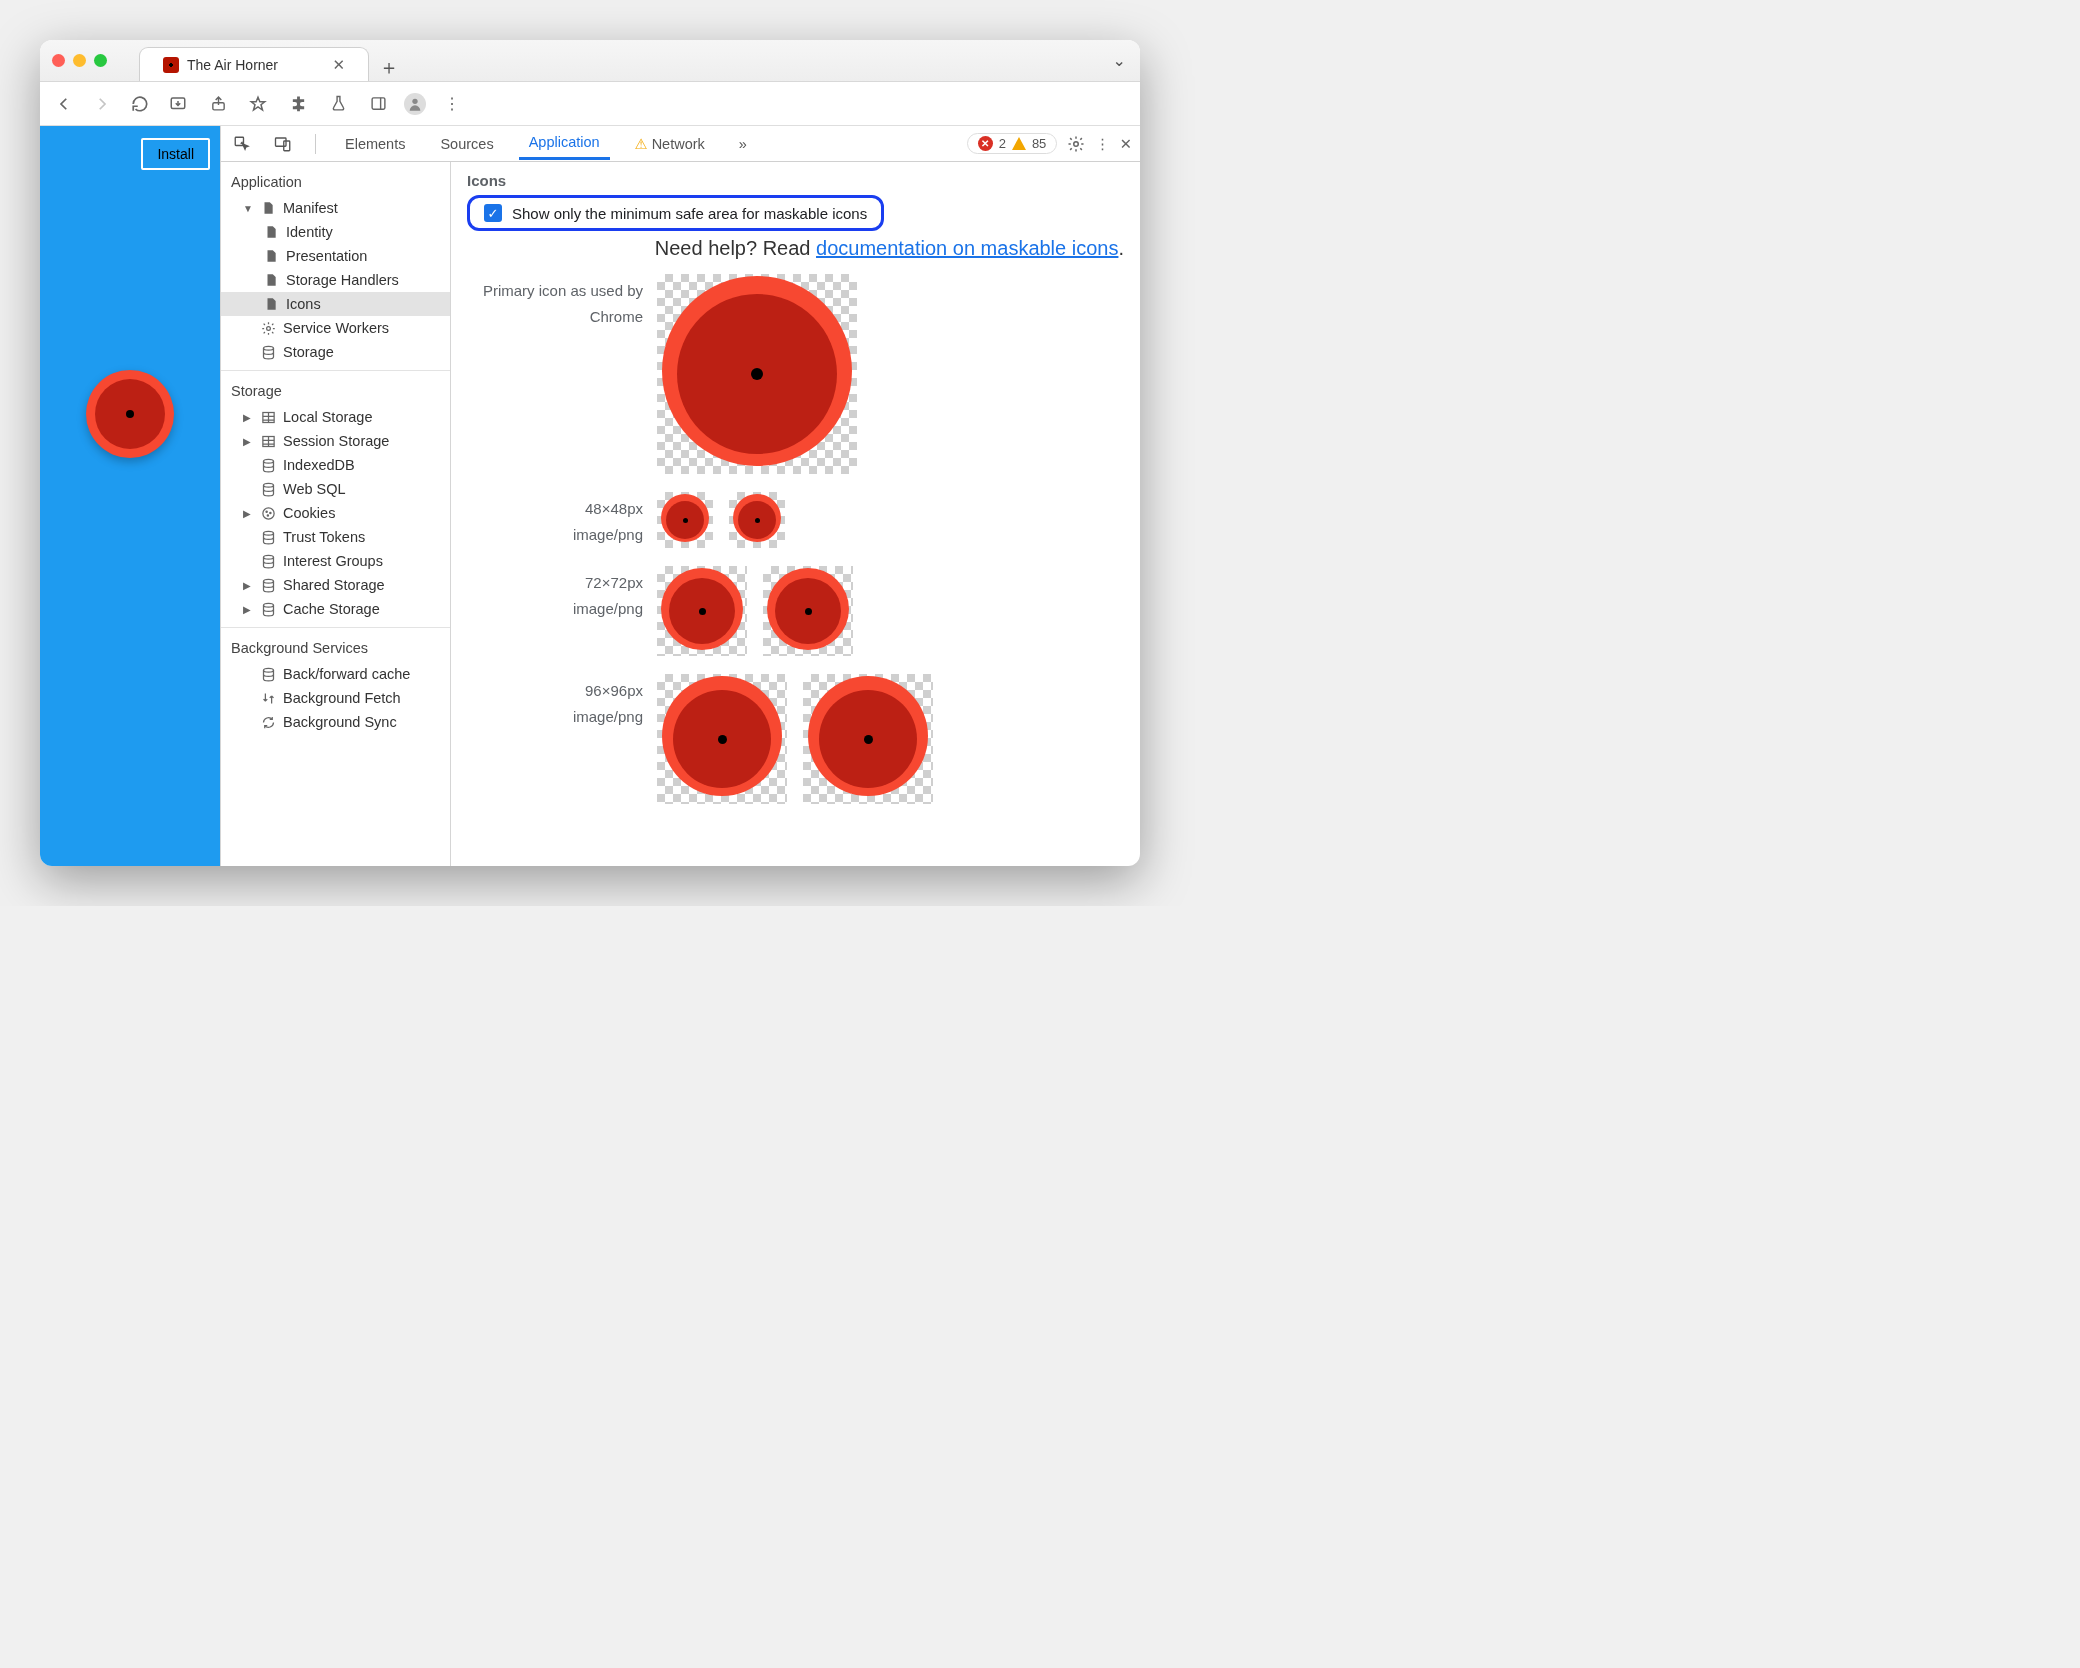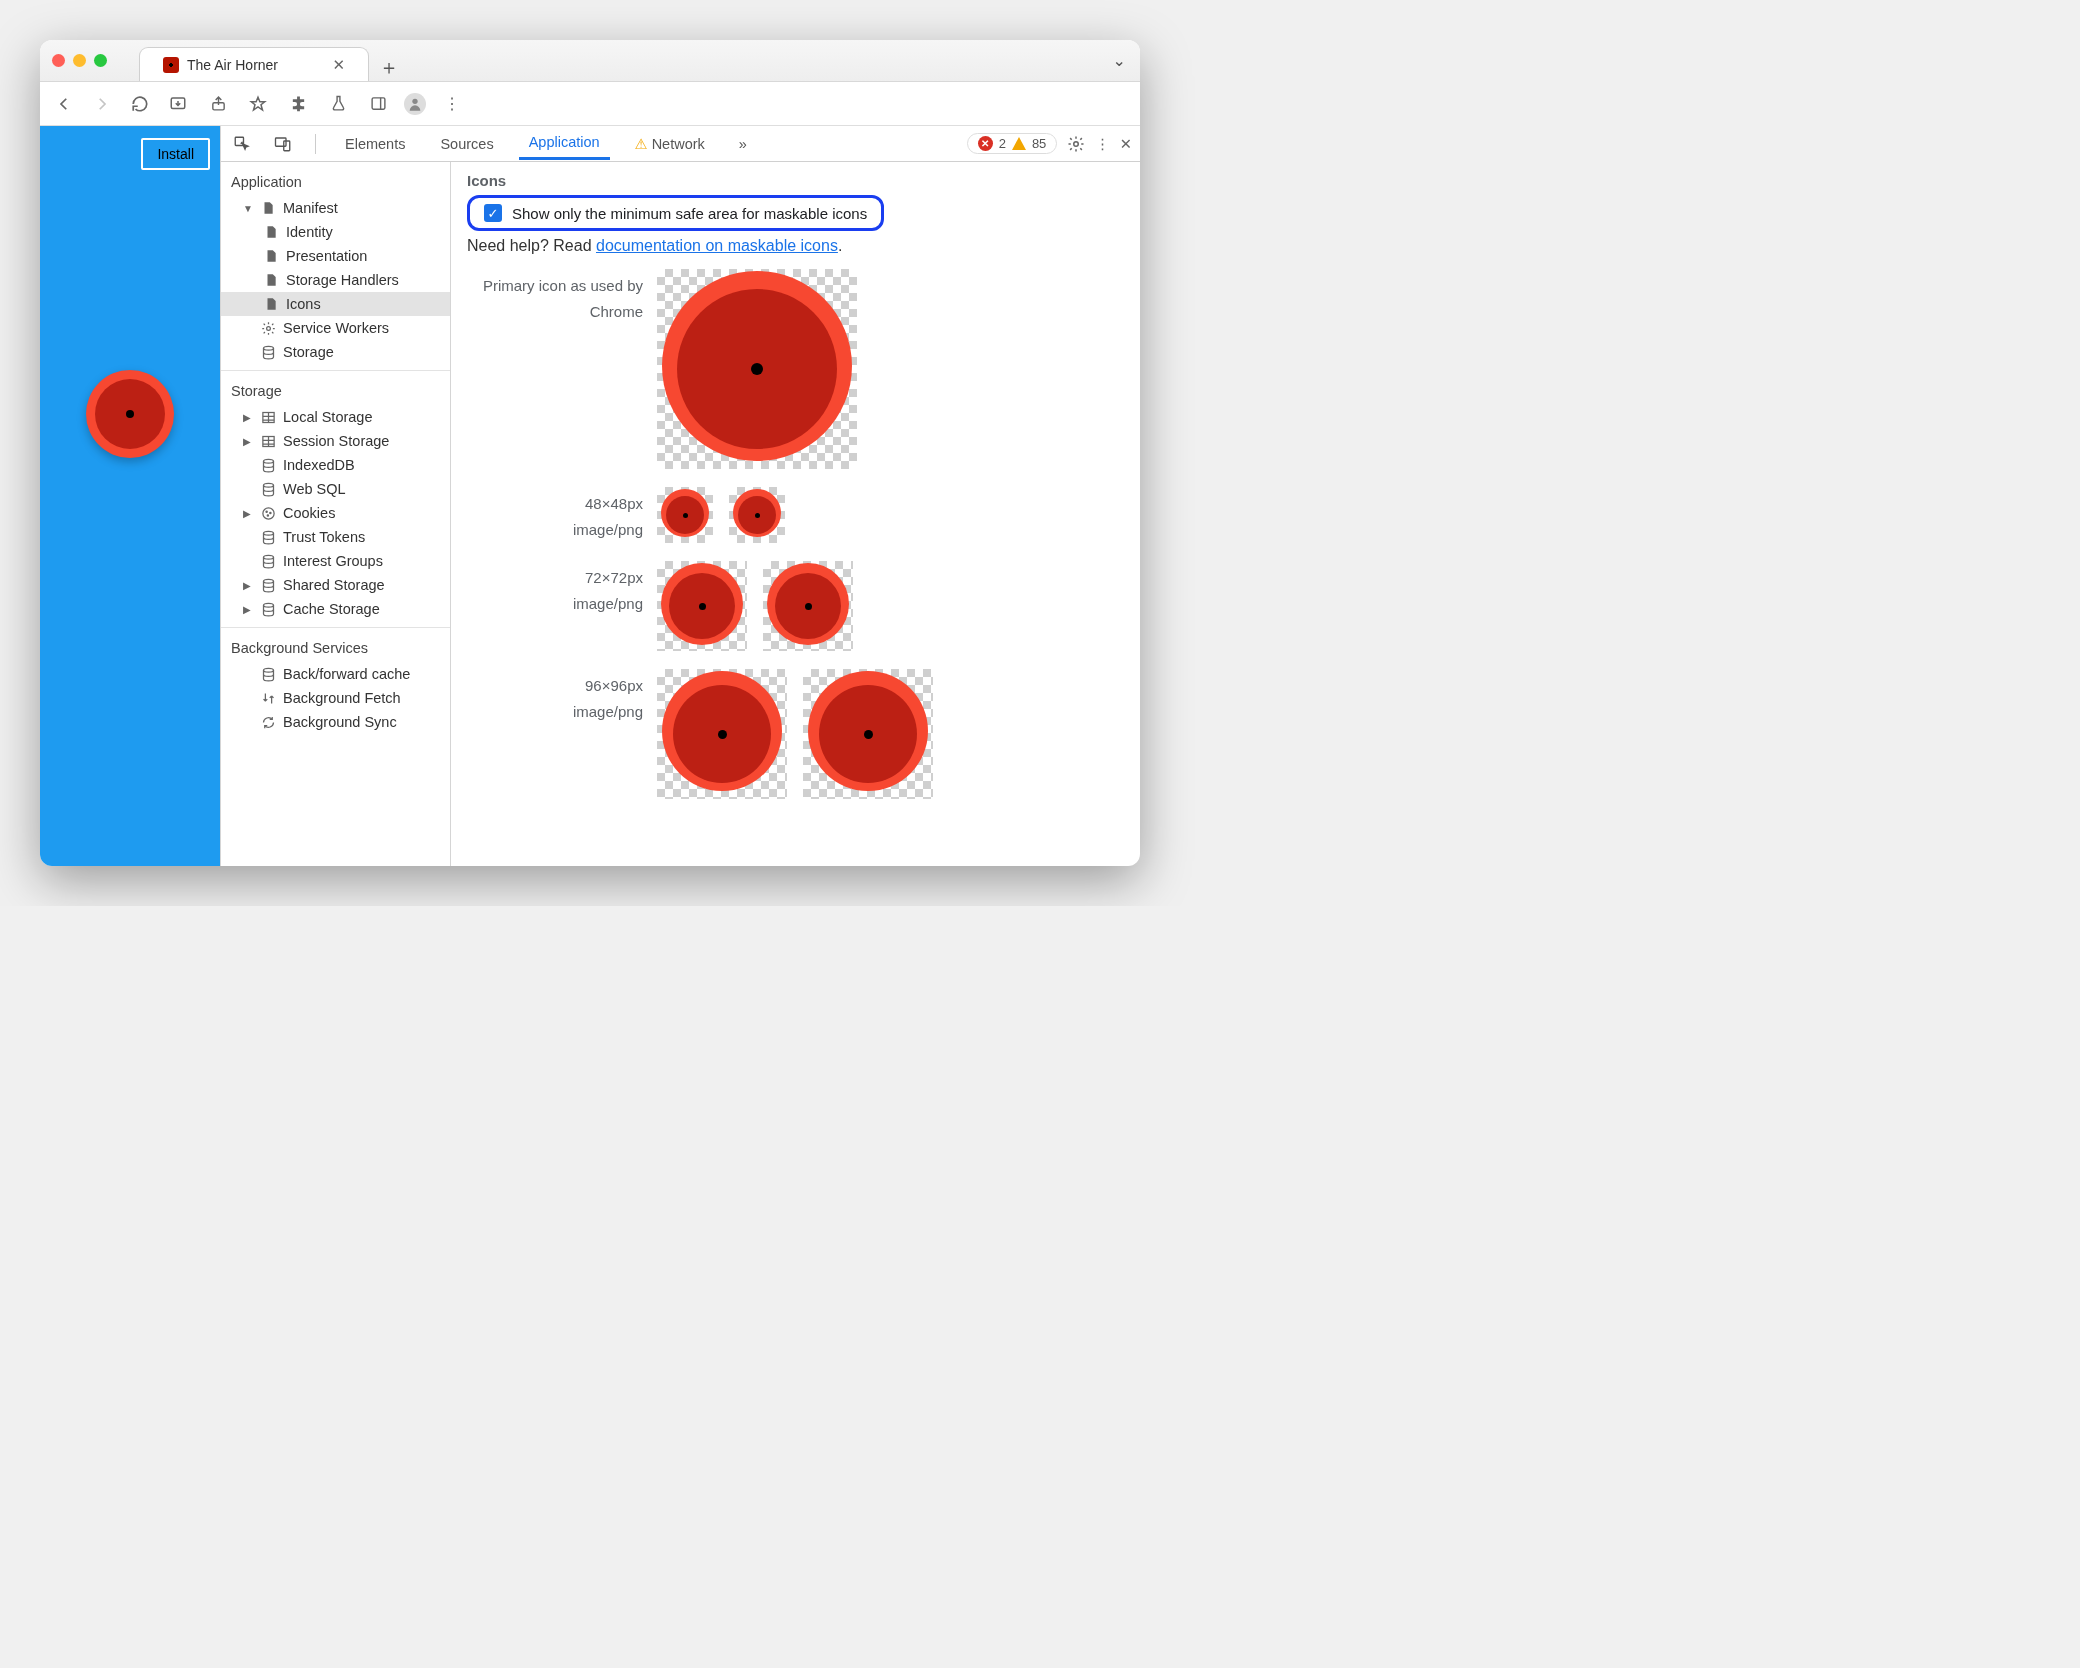--- a/index.html
+++ b/index.html
@@ -62,21 +62,21 @@
   .sb-sep{height:1px;background:#e3e3e3;margin:6px 0;}
   .tree-arrow{width:10px;display:inline-block;color:#666;font-size:10px;}
   .sb-icon{width:16px;height:16px;color:#666;display:inline-flex;align-items:center;justify-content:center;flex:none;}
 
   
   .main{flex:1;overflow-y:auto;padding:10px 16px 20px 16px;}
   .section-title{color:#5f6368;font-weight:600;font-size:15px;margin-bottom:6px;}
   .check-wrap{display:inline-flex;align-items:center;gap:10px;border:3px solid #1a3ef0;border-radius:12px;padding:6px 14px;margin-bottom:6px;}
   .checkbox{width:18px;height:18px;background:#1a73e8;border-radius:3px;display:flex;align-items:center;justify-content:center;color:#fff;font-size:13px;}
   .check-label{font-size:15px;color:#202124;}
-  .help-line{font-size:16px;color:#333;margin-bottom:14px;}
+  .help-line{font-size:20px;color:#333;margin-bottom:14px;text-align:right;}
   .help-line a{color:#1a73e8;text-decoration:underline;}
 
   .icon-row{display:flex;align-items:flex-start;margin-bottom:18px;}
   .icon-meta{width:190px;text-align:right;color:#5f6368;font-size:15px;padding-right:14px;padding-top:4px;line-height:1.7;}
   .icon-previews{display:flex;gap:16px;flex-wrap:wrap;}
   .checker{background-image:
     linear-gradient(45deg,#cfcfcf 25%,transparent 25%),
     linear-gradient(-45deg,#cfcfcf 25%,transparent 25%),
     linear-gradient(45deg,transparent 75%,#cfcfcf 75%),
     linear-gradient(-45deg,transparent 75%,#cfcfcf 75%);

